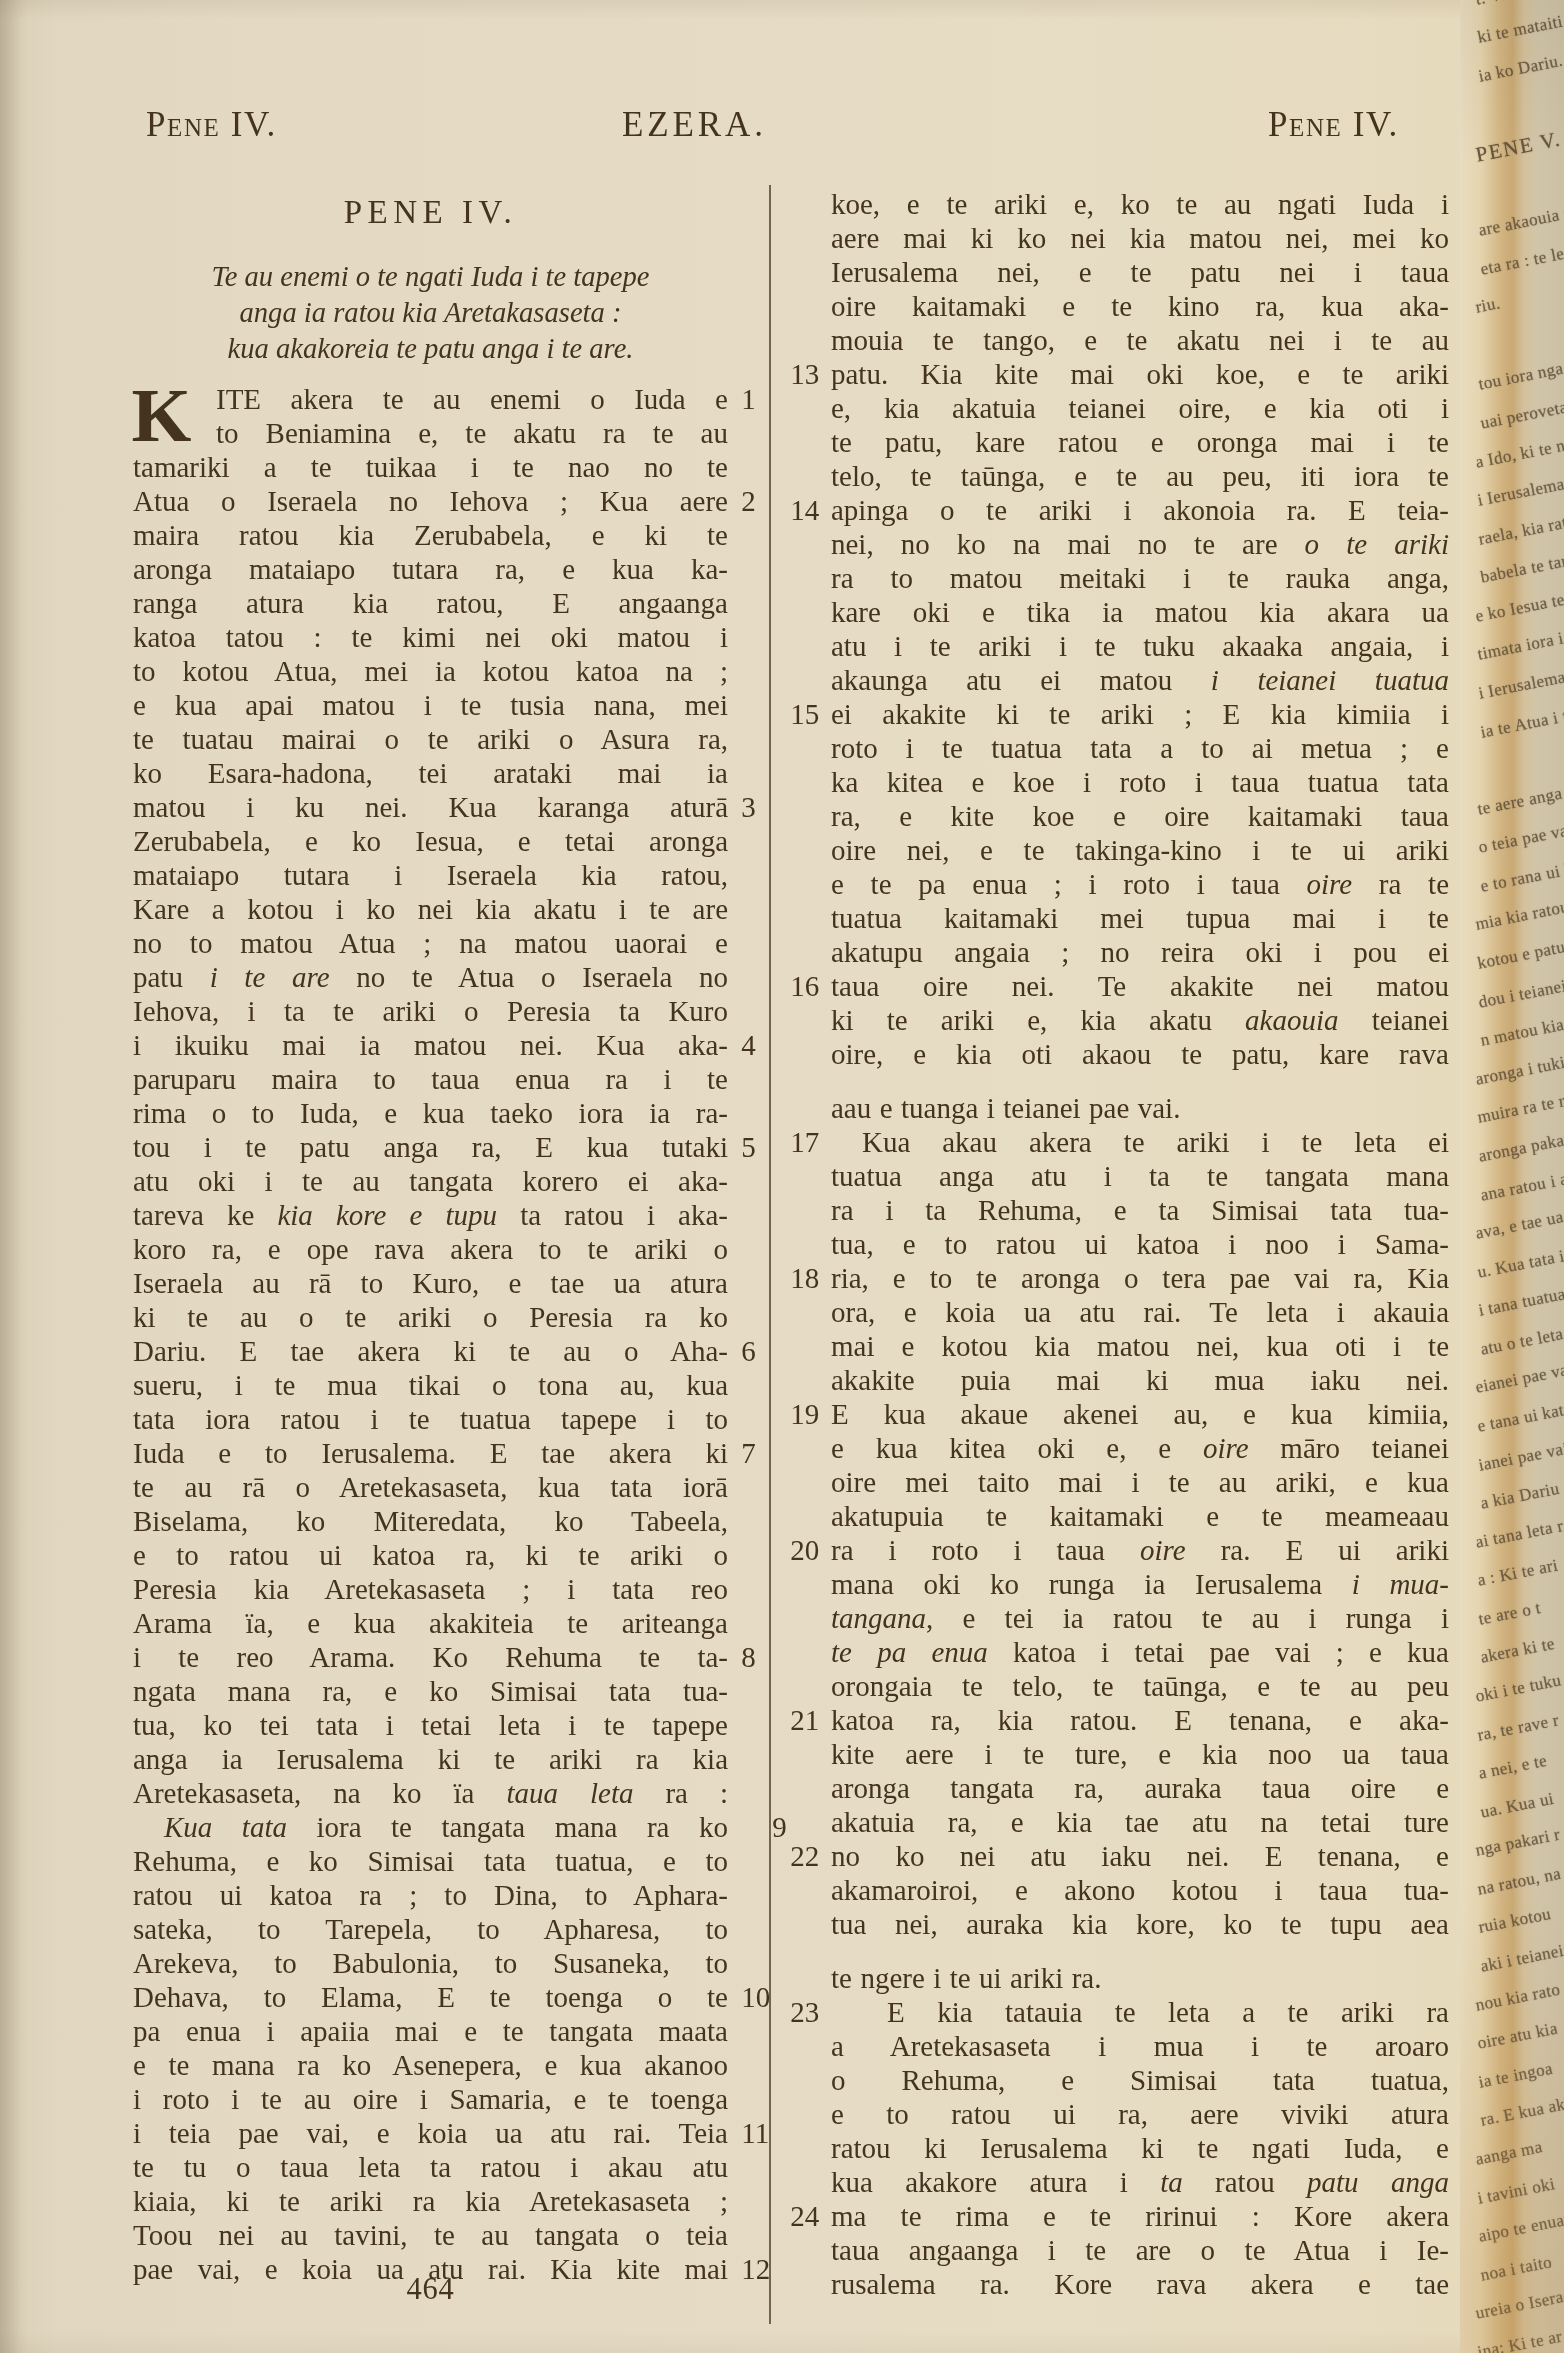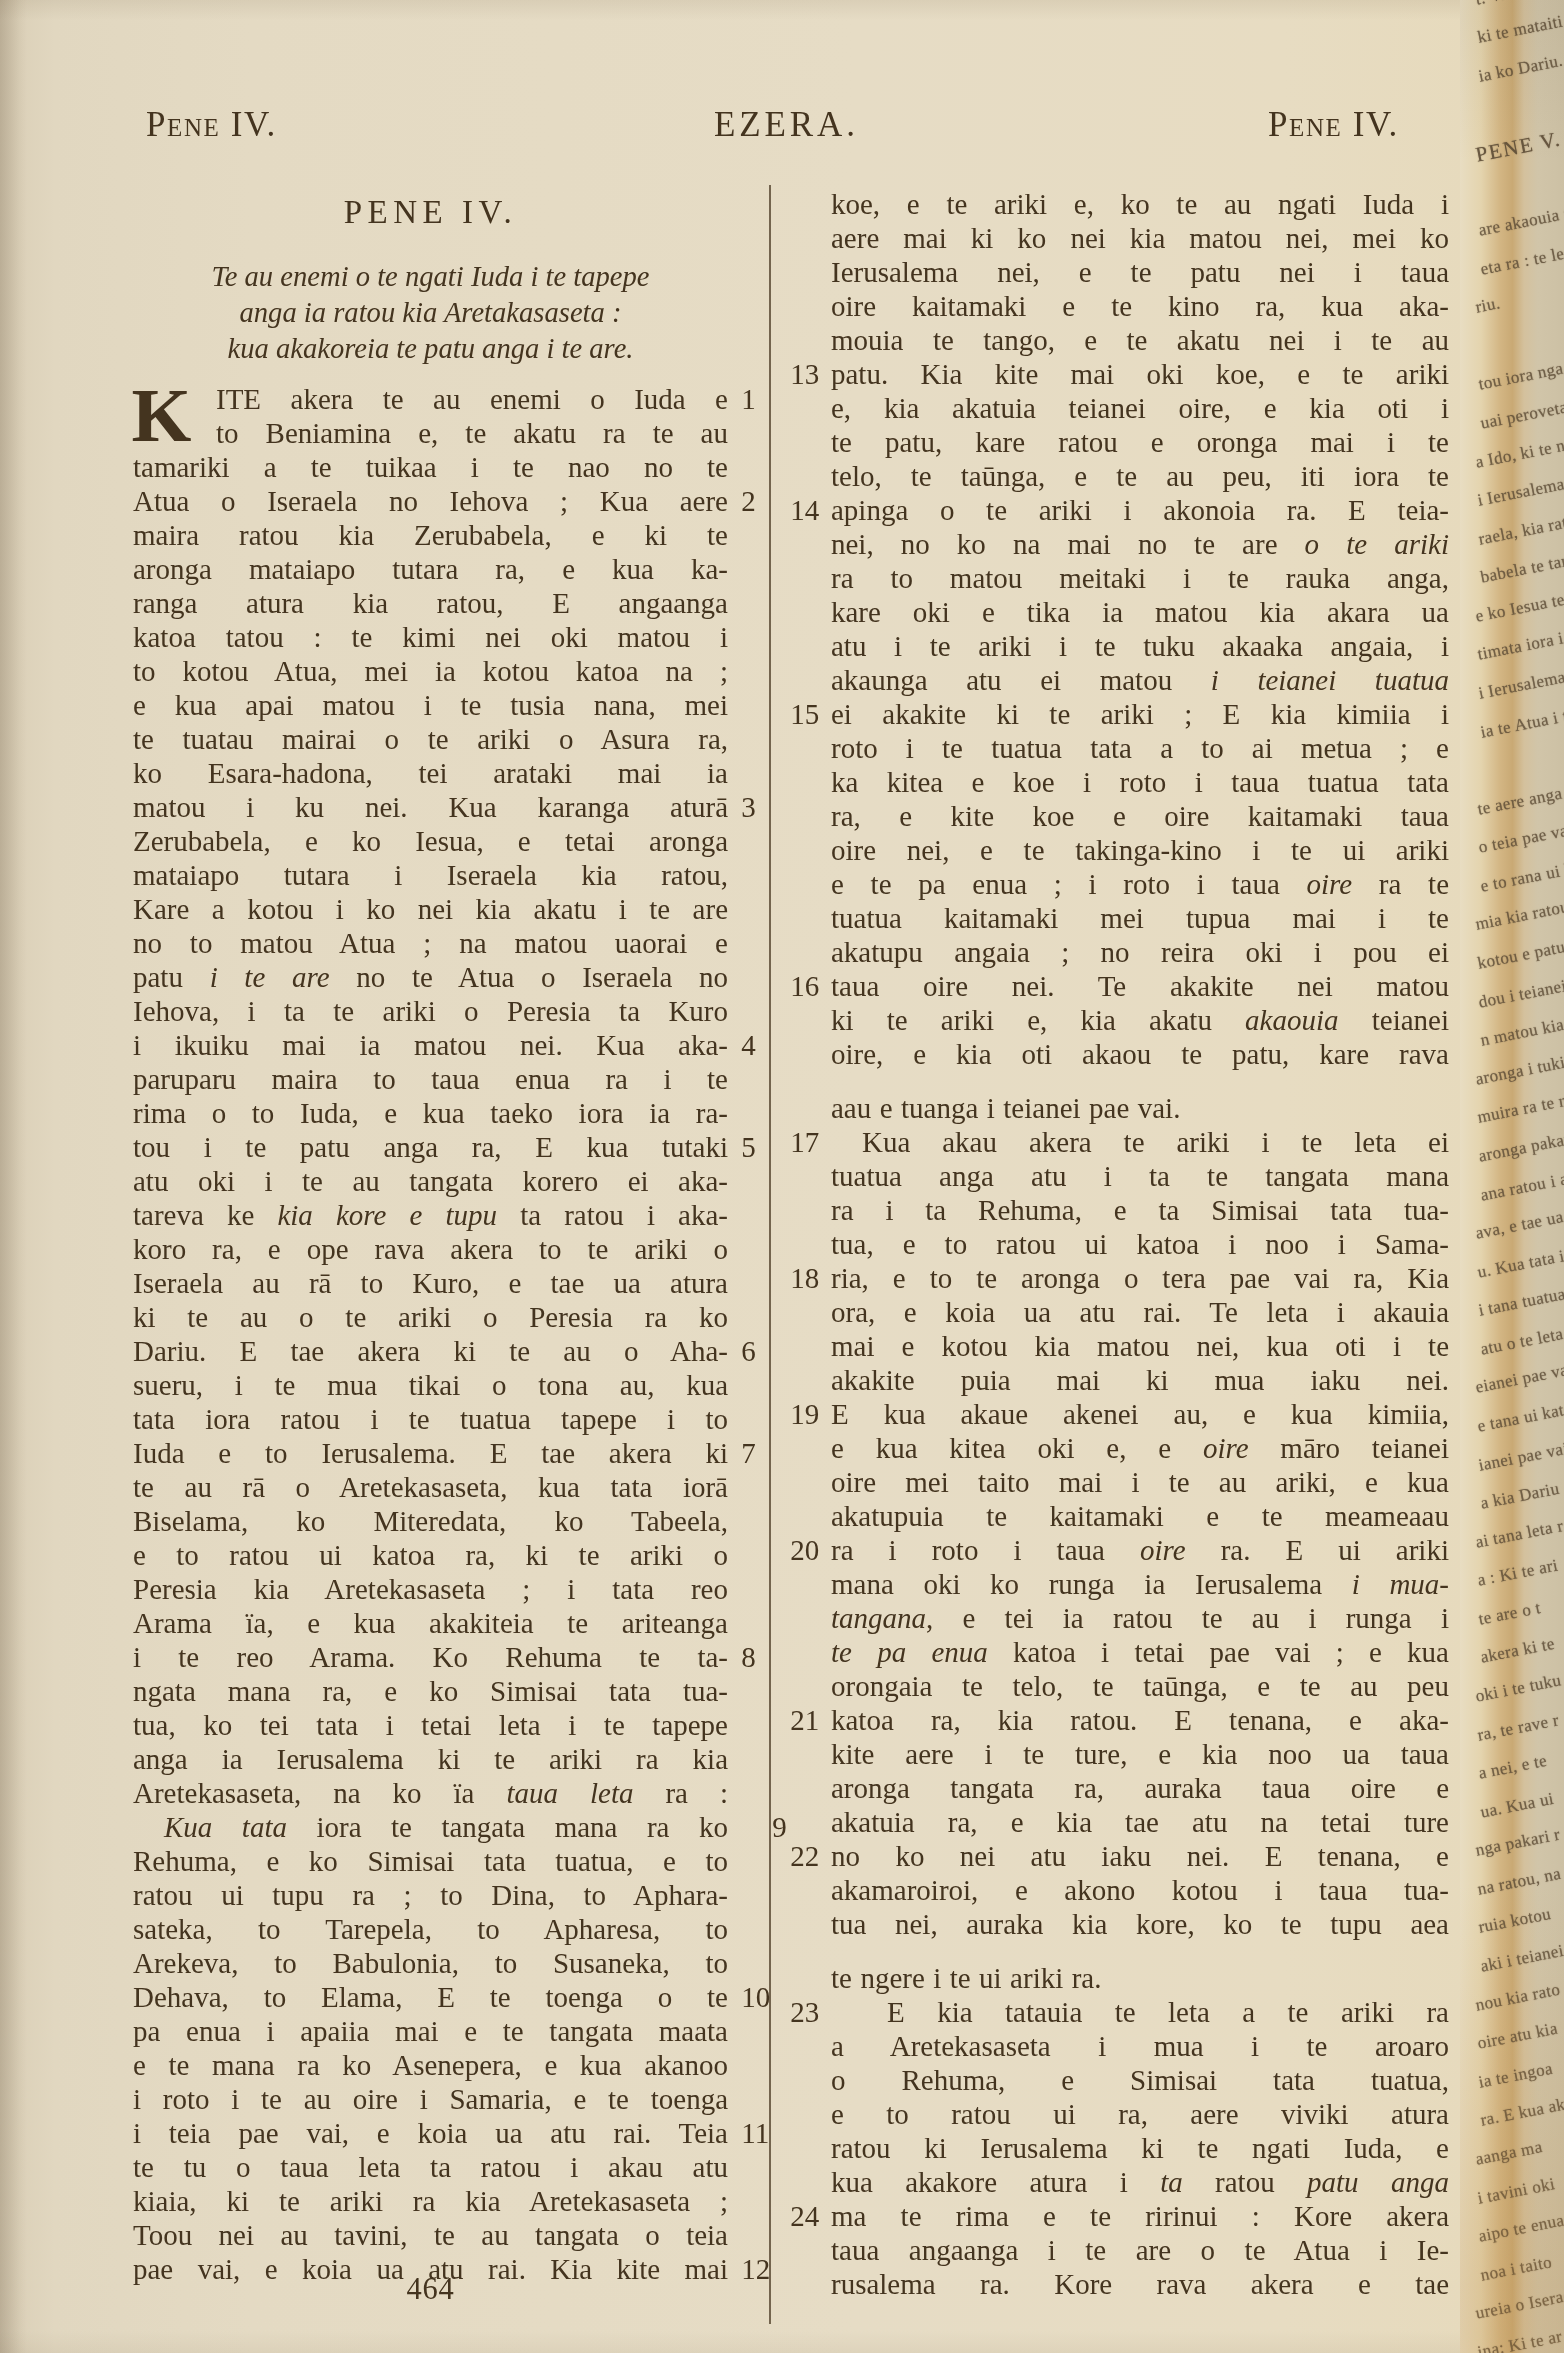--- a/index.html
+++ b/index.html
@@ -14,21 +14,21 @@
   }
   .vignette{position:absolute;inset:0;pointer-events:none;
     background:
       linear-gradient(180deg,rgba(110,90,60,.10) 0,rgba(110,90,60,0) 20.3px),
       linear-gradient(0deg,rgba(110,90,60,.07) 0,rgba(110,90,60,0) 23.5px),
       linear-gradient(90deg,rgba(70,52,30,.14) 0,rgba(70,52,30,0) 27px);
   }
   .hdr{position:absolute;top:105px;font-size:35px;letter-spacing:1.6px;}
   .hdr-sc{font-variant:small-caps;}
   .hdr-left{left:146px;}
-  .hdr-center{left:622px;width:329px;text-align:center;letter-spacing:3.9px;}
+  .hdr-center{left:622px;width:329px;letter-spacing:3.9px;}
   .hdr-right{left:1268px;}
   .rule{position:absolute;left:769px;top:185px;width:1.6px;height:2139px;background:rgba(86,70,48,.8);}
   .colL{position:absolute;left:133px;top:194px;width:595px;}
   .chap{text-align:center;font-size:33px;letter-spacing:5.5px;}
   .summary{margin-top:28px;font-style:italic;font-size:28.6px;line-height:36px;text-align:center;}
   .bodyL{position:relative;margin-top:15px;}
   .colR{position:absolute;left:831px;top:187px;width:618px;}
   .bline{position:relative;font-size:29px;text-align:justify;text-align-last:justify;word-spacing:1.2px;}
   .colL .bline{height:34px;line-height:34px;}
   .colR .bline{height:34px;line-height:34px;}
@@ -108,21 +108,21 @@
         <div class="bline"><span>e to ratou ui katoa ra, ki te ariki o</span></div>
         <div class="bline"><span>Peresia kia Aretekasaseta ; i tata reo</span></div>
         <div class="bline"><span>Arama ïa, e kua akakiteia te ariteanga</span></div>
         <div class="bline"><span>i te reo Arama.  Ko Rehuma te ta-</span><span class="vnum">8</span></div>
         <div class="bline"><span>ngata mana ra, e ko Simisai tata tua-</span></div>
         <div class="bline"><span>tua, ko tei tata i tetai leta i te tapepe</span></div>
         <div class="bline"><span>anga ia Ierusalema ki te ariki ra kia</span></div>
         <div class="bline"><span>Aretekasaseta, na ko ïa <i>taua leta</i> ra :</span></div>
         <div class="bline indent"><span><i>Kua tata</i> iora te tangata mana ra ko</span><span class="vnum">9</span></div>
         <div class="bline"><span>Rehuma, e ko Simisai tata tuatua, e to</span></div>
-        <div class="bline"><span>ratou ui tupu ra ;  to Dina, to Aphara-</span></div>
+        <div class="bline"><span>ratou ui katoa ra ;  to Dina, to Aphara-</span></div>
         <div class="bline"><span>sateka, to Tarepela, to Apharesa, to</span></div>
         <div class="bline"><span>Arekeva, to Babulonia, to Susaneka, to</span></div>
         <div class="bline"><span>Dehava, to Elama, E te toenga o te</span><span class="vnum">10</span></div>
         <div class="bline"><span>pa enua i apaiia mai e te tangata maata</span></div>
         <div class="bline"><span>e te mana ra ko Asenepera, e kua akanoo</span></div>
         <div class="bline"><span>i roto i te au oire i Samaria, e te toenga</span></div>
         <div class="bline"><span>i teia pae vai, e koia ua atu rai.  Teia</span><span class="vnum">11</span></div>
         <div class="bline"><span>te tu o taua leta ta ratou i akau atu</span></div>
         <div class="bline"><span>kiaia, ki te ariki ra kia Aretekasaseta ;</span></div>
         <div class="bline"><span>Toou nei au tavini, te au tangata o teia</span></div>

